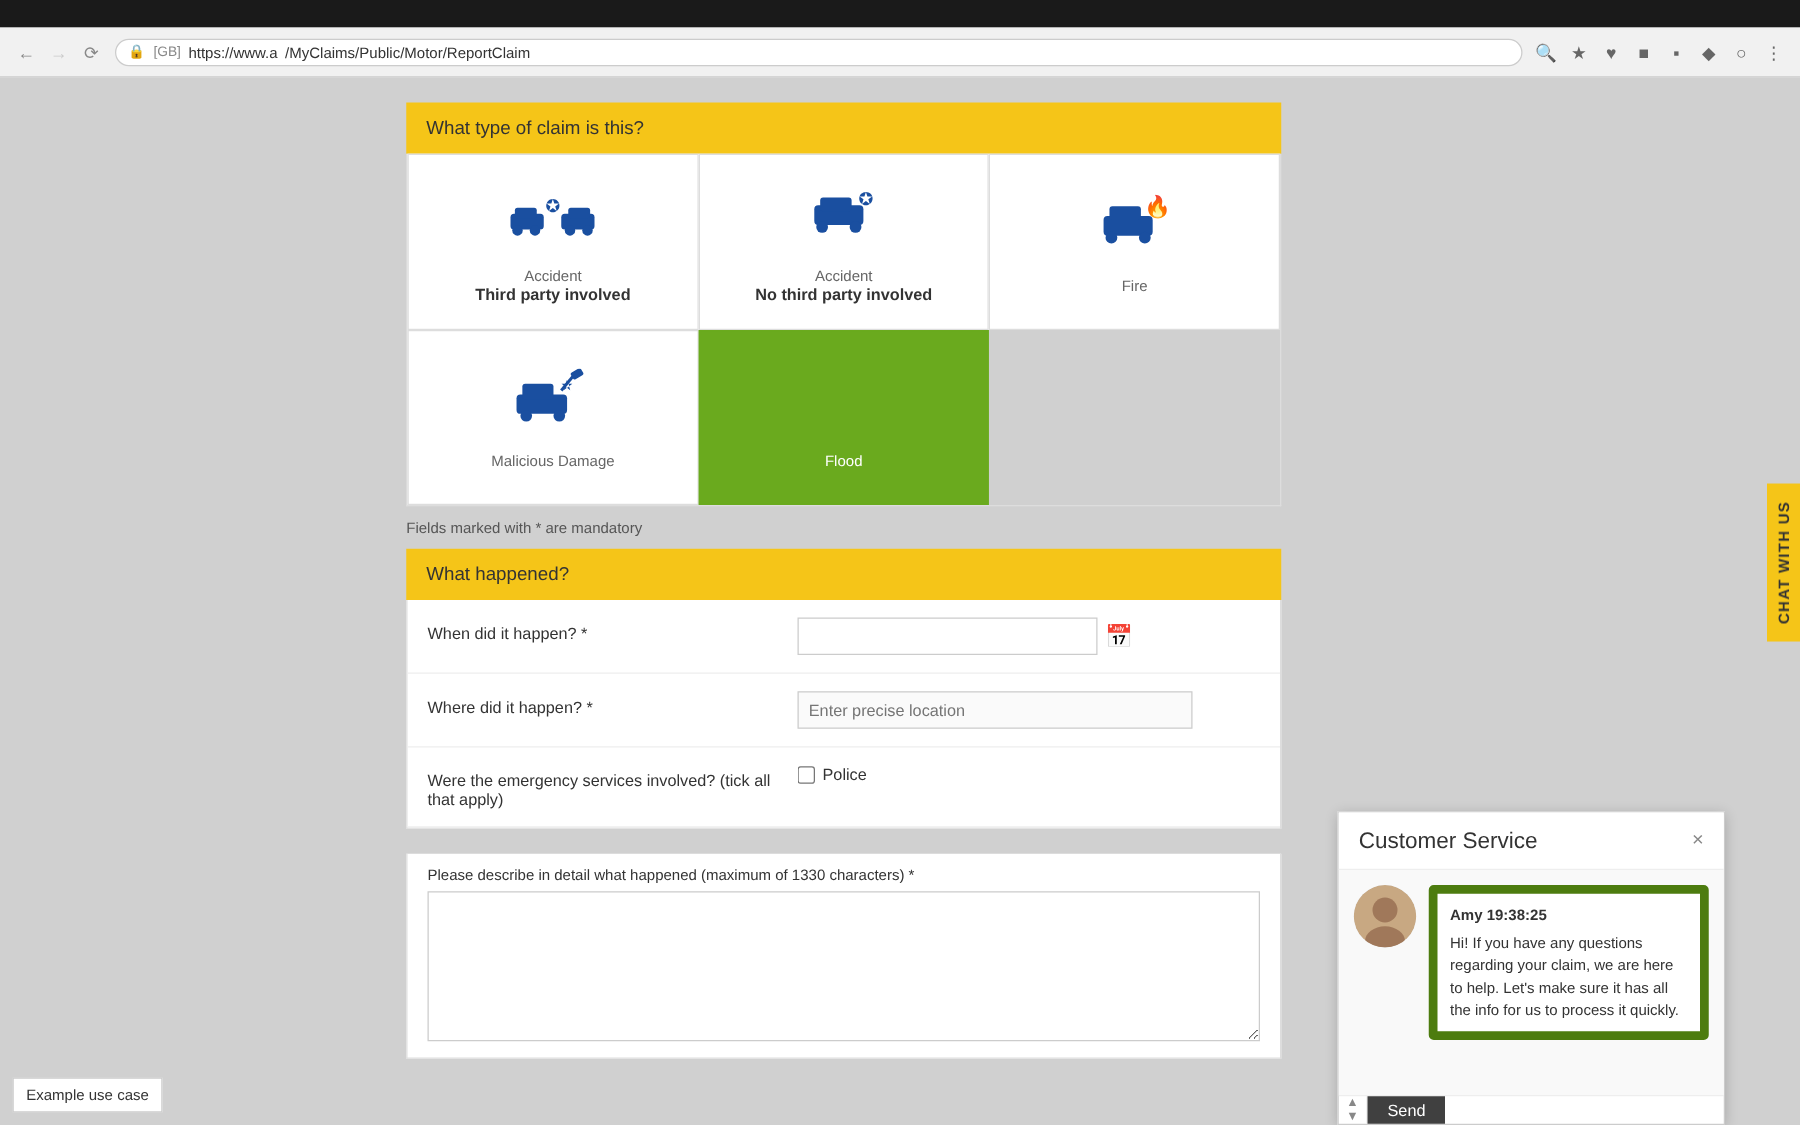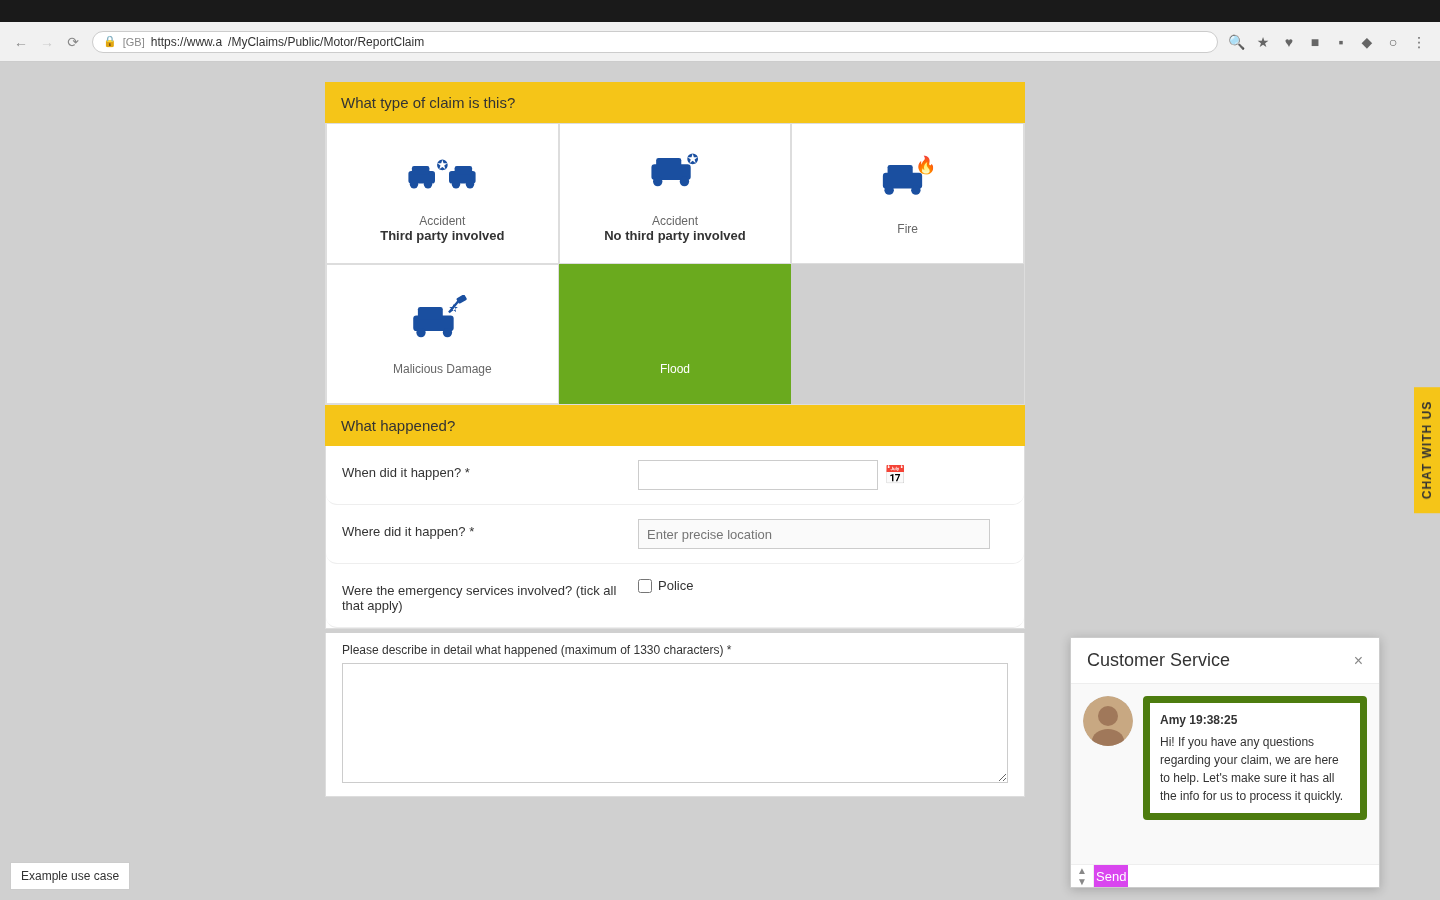--- a/index.html
+++ b/index.html
@@ -150,21 +150,20 @@
       border: 1px solid #ddd;
       border-top: none;
     }
 
     .form-row {
       display: flex;
       align-items: flex-start;
       padding: 14px 16px;
       border-bottom: 1px solid #eee;
       gap: 16px;
-      border-radius: 11px;
     }
 
     .form-label {
       width: 280px;
       font-size: 13px;
       color: #333;
       flex-shrink: 0;
       padding-top: 5px;
     }
 
@@ -182,21 +181,21 @@
       width: 240px;
       height: 30px;
       border: 1px solid #ccc;
       padding: 4px 8px;
       font-size: 13px;
       color: #333;
     }
     .text-input::placeholder { color: #aaa; }
 
     .location-input {
-      width: 352px;
+      width: 316px;
       height: 30px;
       border: 1px solid #ccc;
       padding: 4px 8px;
       font-size: 13px;
       color: #aaa;
       background: #fafafa;
     }
 
     .calendar-icon {
       font-size: 18px;
@@ -232,21 +231,21 @@
       height: 120px;
       border: 1px solid #ccc;
       padding: 6px;
       font-size: 13px;
       resize: vertical;
     }
 
     
     .chat-panel {
       position: fixed;
-      bottom: 12px;
+      bottom: 0;
       right: 60px;
       width: 310px;
       background: white;
       border: 1px solid #ccc;
       box-shadow: 0 2px 10px rgba(0,0,0,0.2);
       z-index: 100;
     }
     .chat-header {
       background: white;
       padding: 12px 16px;
@@ -329,24 +328,24 @@
     .chat-text-input {
       flex: 1;
       border: none;
       padding: 8px 10px;
       font-size: 12px;
       color: #aaa;
       outline: none;
       resize: none;
     }
     .send-btn {
-      background: #d946ef;
+      background: #404040;
       color: white;
       border: none;
-      padding: 0 2px;
+      padding: 0 16px;
       font-size: 13px;
       cursor: pointer;
     }
 
     
     .chat-tab {
       position: fixed;
       right: 0;
       top: 50%;
       transform: translateY(-50%) rotate(0);
@@ -508,20 +507,23 @@
             <path d="M2 50 Q12 44 22 50 Q32 56 42 50 Q52 44 62 50 Q72 56 82 50" stroke="white" stroke-width="2.5" fill="none"></path>
             <path d="M2 57 Q12 51 22 57 Q32 63 42 57 Q52 51 62 57 Q72 63 82 57" stroke="white" stroke-width="2.5" fill="none"></path>
           </svg>
         </div>
         <span class="card-label">Flood</span>
         <span class="card-sublabel"></span>
       </div>
 
     </div>
 
+    <div class="mandatory-note">
+      <span>Fields marked with * are mandatory</span>
+    </div>
 
     <div class="what-happened-header">
       <span>What happened?</span>
     </div>
 
     <div class="form-section">
 
       <div class="form-row">
         <div class="form-label">When did it happen? *</div>
         <div class="form-input-area date-input-wrapper">
@@ -544,21 +546,21 @@
             <label class="checkbox-item">
               <input type="checkbox" style="">
               <span>Police</span>
             </label>
           </div>
         </div>
       </div>
 
     </div>
 
-    <div class="form-section" style="border-top: none; margin-top: 4px;">
+    <div class="form-section" style="border-top: none; margin-top: 20px;">
       <div class="textarea-wrapper">
         <div class="describe-label">Please describe in detail what happened (maximum of 1330 characters) *</div>
         <textarea class="describe-textarea" style=""></textarea>
       </div>
     </div>
 
   </div>
 </div>
 
 <div class="chat-panel">

